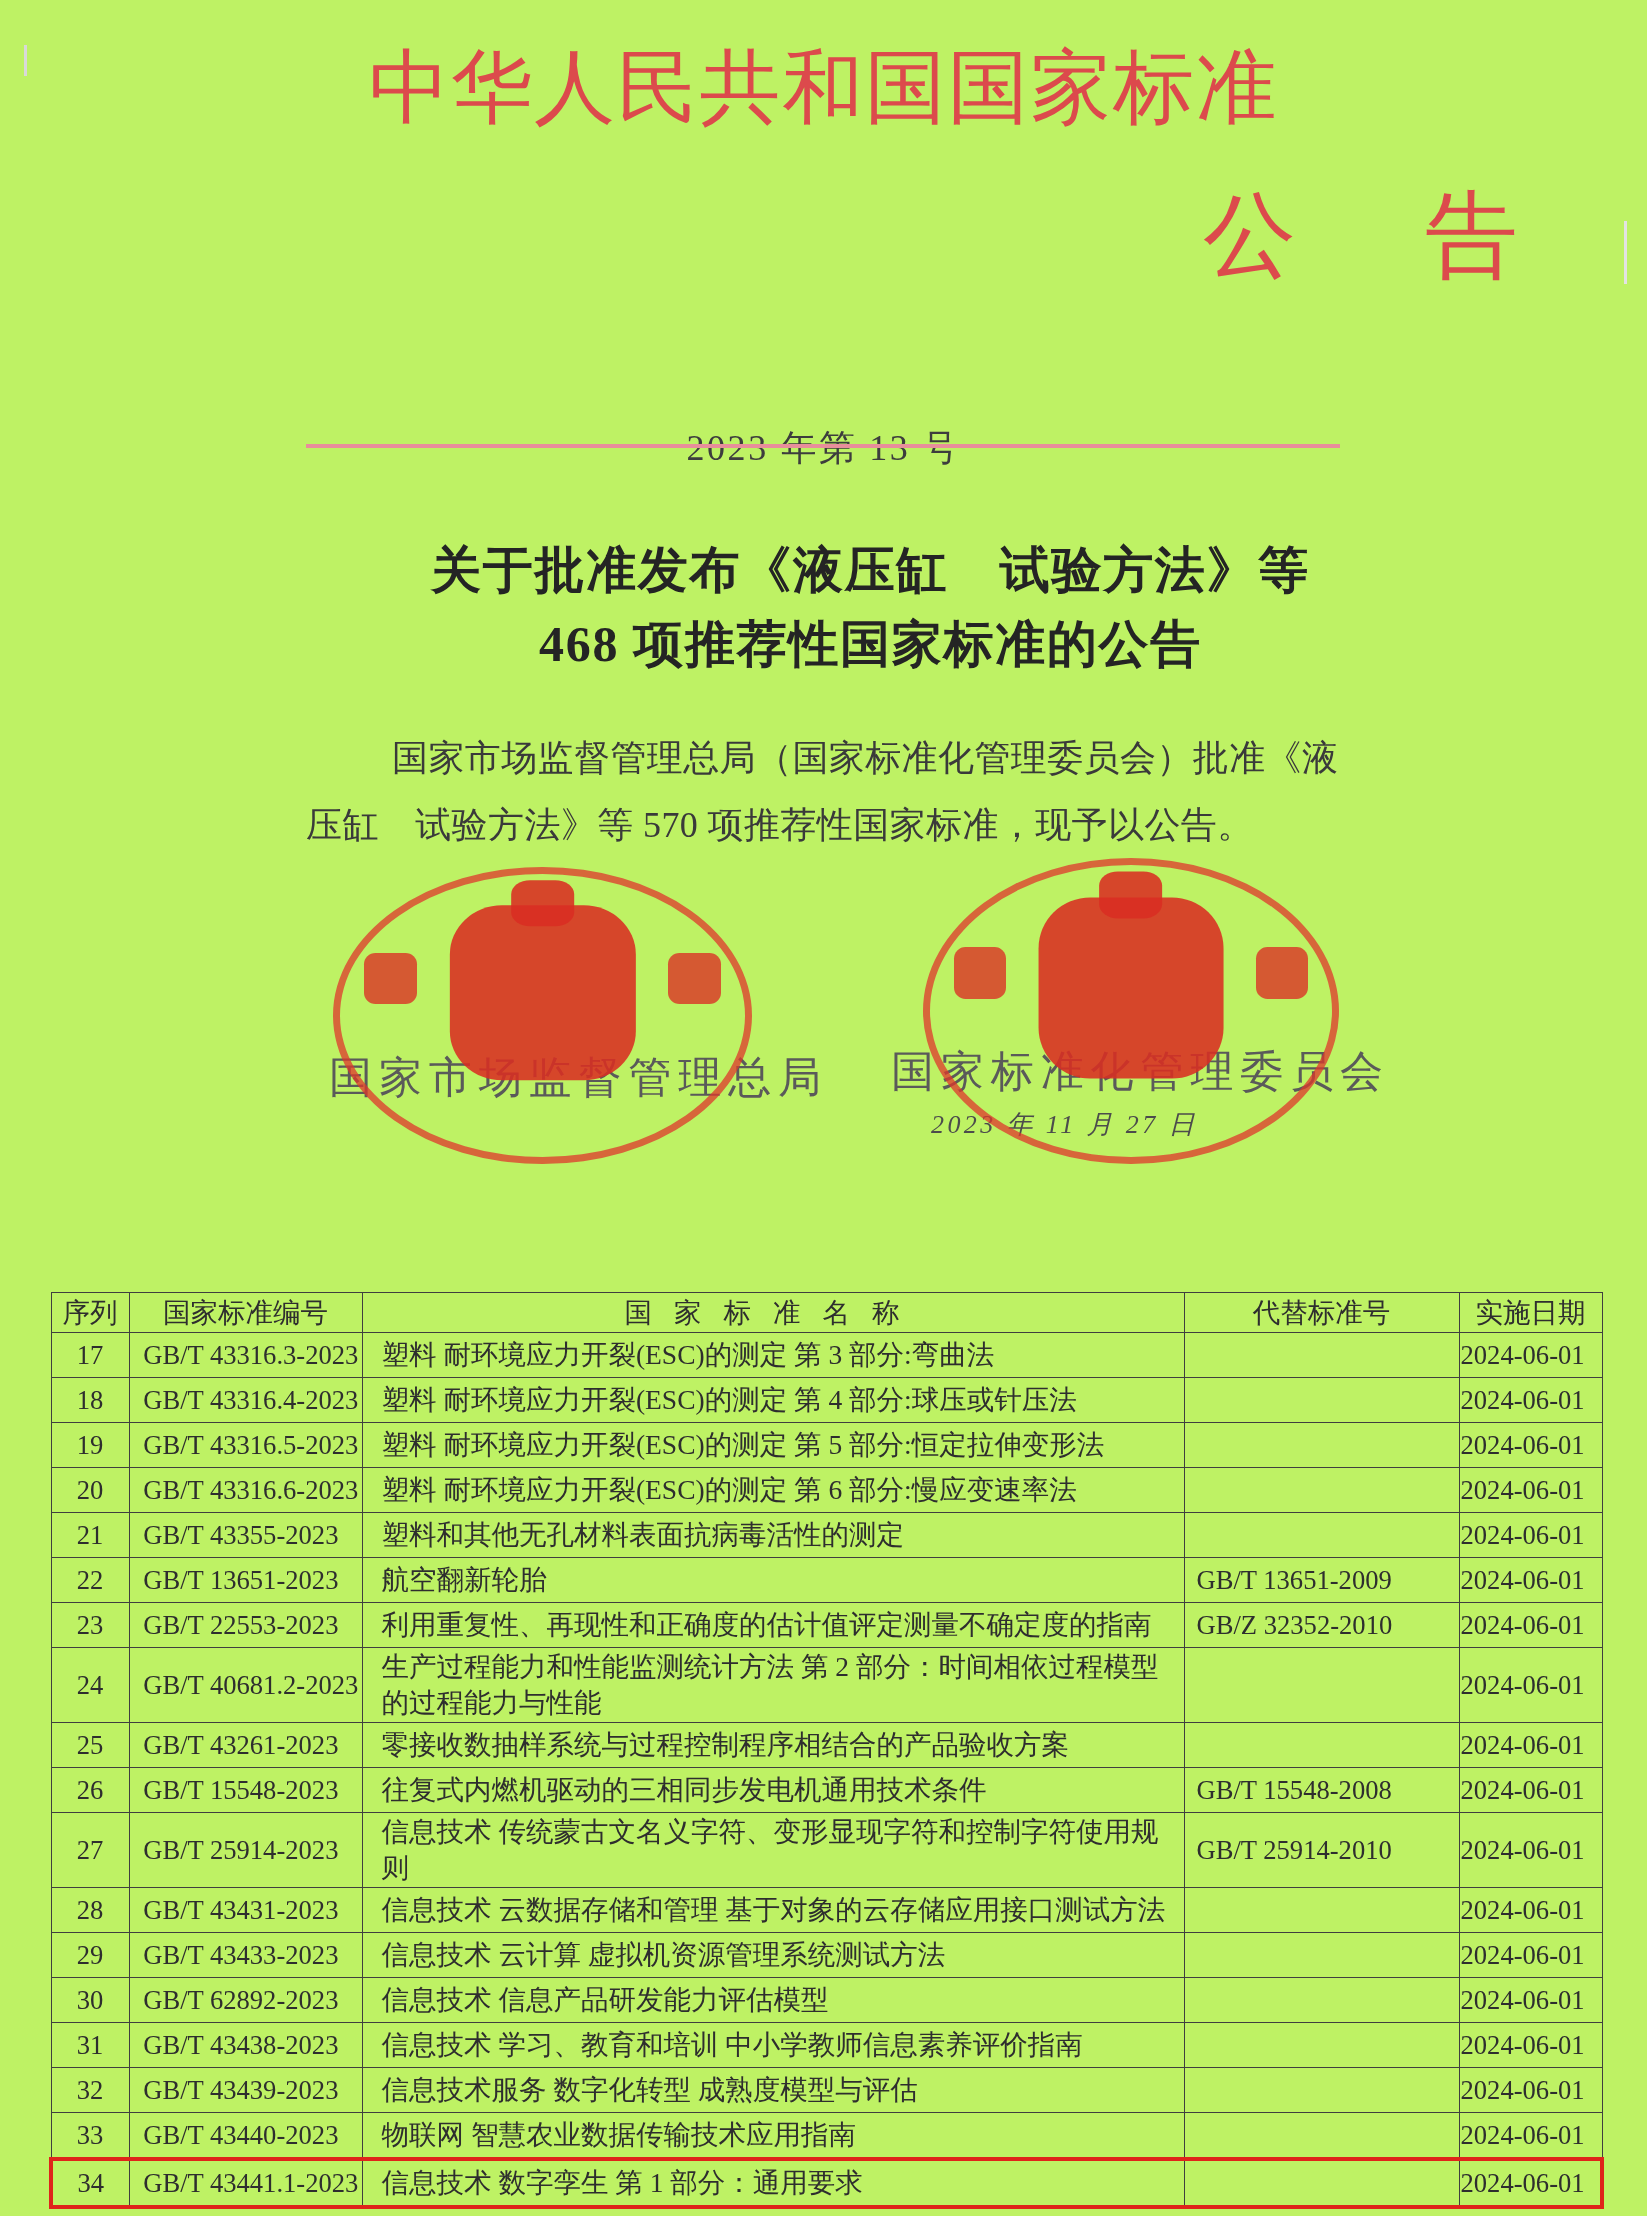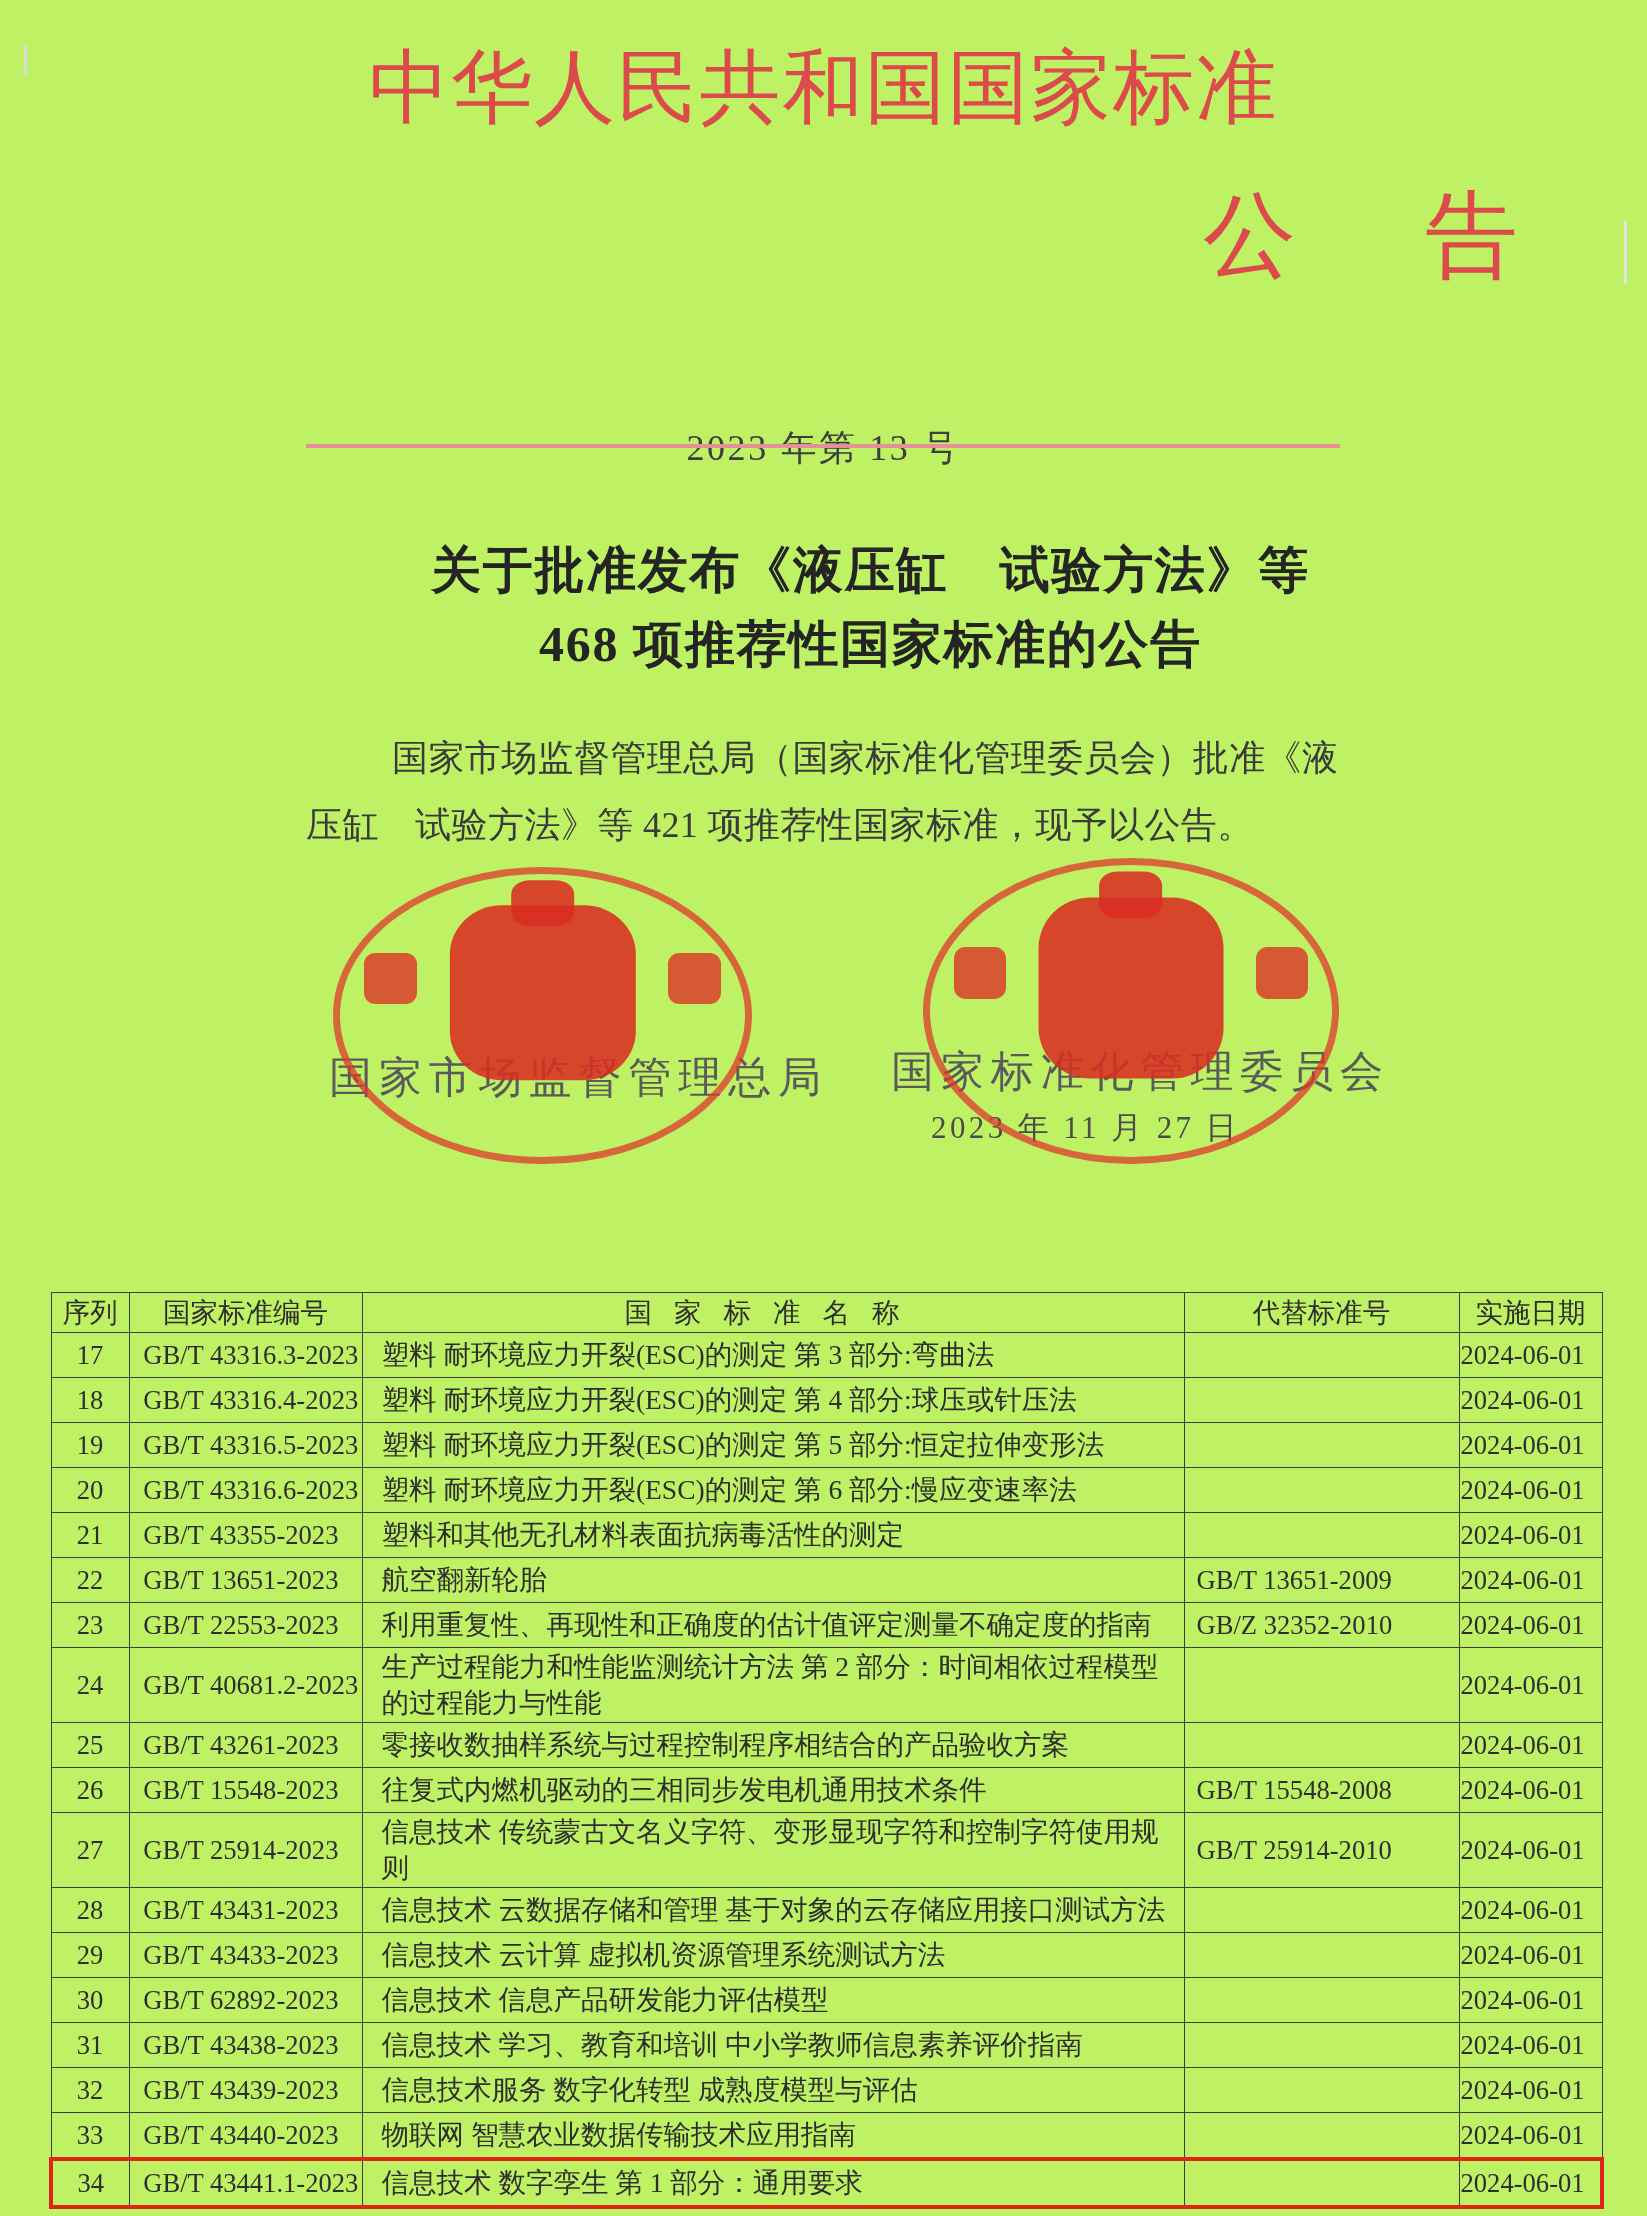--- a/index.html
+++ b/index.html
@@ -66,22 +66,23 @@
   
   .stamp-caption {
     position: absolute;
     font-size: 43px; letter-spacing: 6.9px; color: #5a5a5a;
     white-space: nowrap;
   }
   .caption-left  { left: 329px;  top: 1049px; }
   .caption-right { left: 891px; top: 1043px; }
   .stamp-date {
     position: absolute; left: 931px; top: 1107px;
-    font-size: 31px; letter-spacing: 3.4px; color: #4c4c4c;
-    white-space: nowrap;
+    font-size: 26px; letter-spacing: 3.4px; color: #4c4c4c;
+    white-space: nowrap;
+    font-style: italic;
   }
 
   
   .seal {
     position: absolute;
     border: 7.7px solid rgba(223, 55, 44, 0.75);
     border-radius: 50%;
   }
   .seal-left  { left: 333px;  top: 867px; width: 405px; height: 283px; }
   .seal-right { left: 923px; top: 858px; width: 402px; height: 292px; }
@@ -150,21 +151,21 @@
 
   <div class="doc-title">中华人民共和国国家标准</div>
   <div class="doc-subtitle">公告</div>
   <div class="issue-no">2023 年第 13 号</div>
   <div class="divider"></div>
 
   <div class="heading-line1">关于批准发布《液压缸　试验方法》等</div>
   <div class="heading-line2">468 项推荐性国家标准的公告</div>
 
   <div class="para-line para-line1">国家市场监督管理总局（国家标准化管理委员会）批准《液</div>
-  <div class="para-line para-line2">压缸　试验方法》等 421 项推荐性国家标准，现予以公告。</div>
+  <div class="para-line para-line2">压缸　试验方法》等 570 项推荐性国家标准，现予以公告。</div>
 
   <div class="stamp-caption caption-left">国家市场监督管理总局</div>
   <div class="stamp-caption caption-right">国家标准化管理委员会</div>
   <div class="stamp-date">2023 年 11 月 27 日</div>
 
   <div class="seal seal-left">
     <div class="emblem"></div>
     <div class="side-dot dot-l"></div>
     <div class="side-dot dot-r"></div>
   </div>

